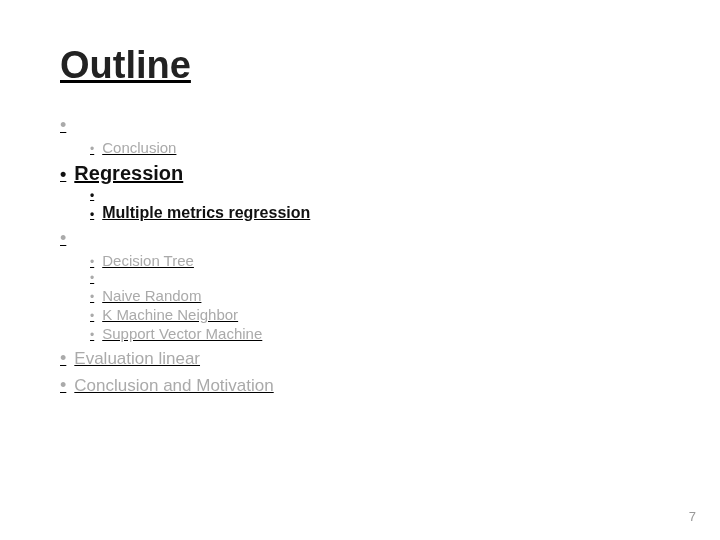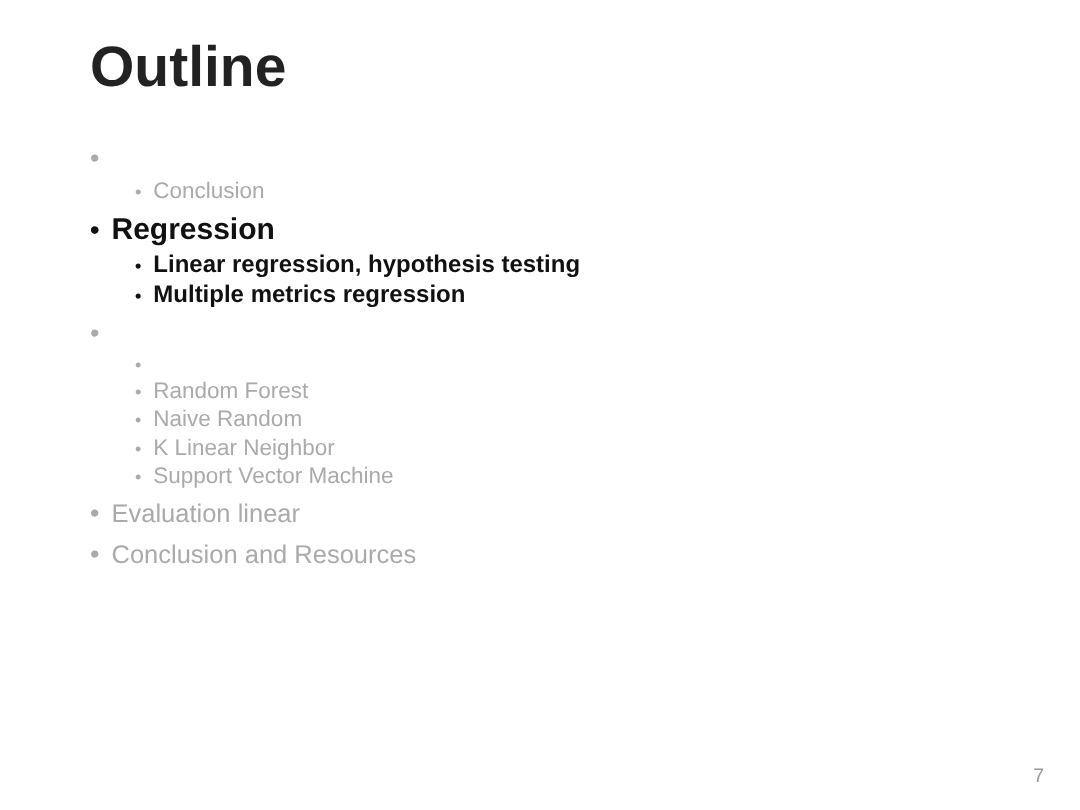--- a/index.html
+++ b/index.html
@@ -14,22 +14,23 @@
       background: #ffffff;
       font-family: 'Arial', sans-serif;
       overflow: hidden;
       position: relative;
     }
 
     .slide {
       width: 720px;
       height: 540px;
       background: #ffffff;
-      padding: 24px 60px 30px 60px;
+      padding: 44px 60px 30px 60px;
       position: relative;
+      text-decoration: underline;
     }
 
     .title {
       font-size: 38px;
       font-weight: bold;
       color: #222222;
       margin-bottom: 28px;
       font-family: 'Arial Black', Arial, sans-serif;
     }
 
@@ -128,66 +129,65 @@
     </li>
 
     <li class="outline-item">
       <div class="bullet-main active">
         <span class="bullet-dot">•</span>
         <span>Regression</span>
       </div>
       <ul class="sub-list">
         <li class="sub-item active">
           <span class="sub-dot">•</span>
-          <span>Linear regression, hypothesis testing</span>
         </li>
         <li class="sub-item active">
           <span class="sub-dot">•</span>
           <span>Multiple metrics regression</span>
         </li>
       </ul>
     </li>
 
     <li class="outline-item">
       <div class="bullet-main">
         <span class="bullet-dot">•</span>
       </div>
       <ul class="sub-list">
         <li class="sub-item">
           <span class="sub-dot">•</span>
+          <span>Decision Tree</span>
         </li>
         <li class="sub-item">
           <span class="sub-dot">•</span>
-          <span>Random Forest</span>
         </li>
         <li class="sub-item">
           <span class="sub-dot">•</span>
           <span>Naive Random</span>
         </li>
         <li class="sub-item">
           <span class="sub-dot">•</span>
-          <span>K Linear Neighbor</span>
+          <span>K Machine Neighbor</span>
         </li>
         <li class="sub-item">
           <span class="sub-dot">•</span>
           <span>Support Vector Machine</span>
         </li>
       </ul>
     </li>
 
     <li class="outline-item">
       <div class="bullet-main">
         <span class="bullet-dot">•</span>
         <span>Evaluation linear</span>
       </div>
     </li>
 
     <li class="outline-item">
       <div class="bullet-main">
         <span class="bullet-dot">•</span>
-        <span>Conclusion and Resources</span>
+        <span>Conclusion and Motivation</span>
       </div>
     </li>
 
   </ul>
 
   <div class="page-number">7</div>
 </div>
 
 </body></html>

